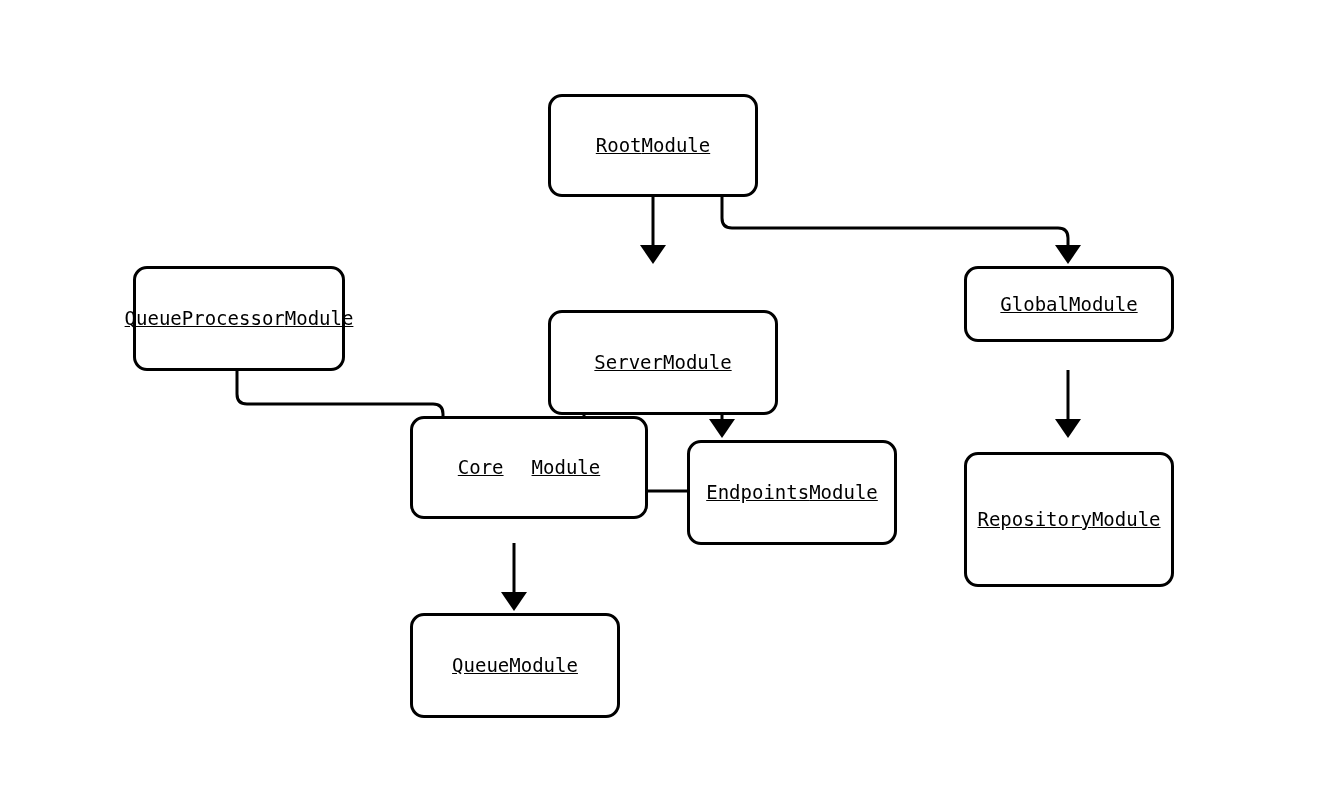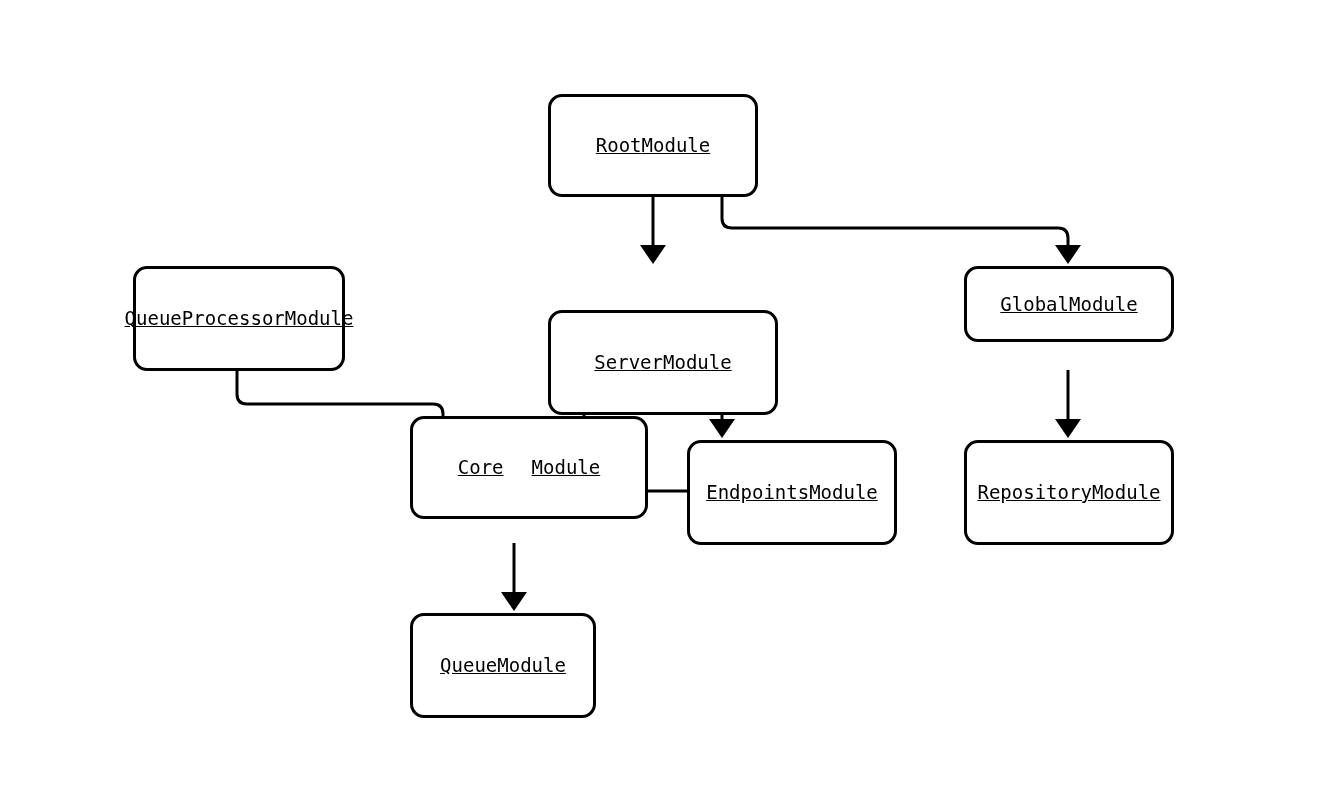--- a/index.html
+++ b/index.html
@@ -118,23 +118,23 @@
   <div class="node-box" style="left:410px; top:416px; width:238px; height:103px;gap:28px;">
     <span class="node-line">Core</span>
     <span class="node-line">Module</span>
   </div>
 
   <div class="node-box" style="left:687px; top:440px; width:210px; height:105px;">
     <span class="node-line">Endpoints</span>
     <span class="node-line">Module</span>
   </div>
 
-  <div class="node-box" style="left:964px; top:440px; width:210px; height:105px;">
+  <div class="node-box" style="left:964px; top:452px; width:210px; height:135px;">
     <span class="node-line">Repository</span>
     <span class="node-line">Module</span>
   </div>
 
-  <div class="node-box" style="left:410px; top:613px; width:186px; height:105px;">
+  <div class="node-box" style="left:410px; top:613px; width:210px; height:105px;">
     <span class="node-line">Queue</span>
     <span class="node-line">Module</span>
   </div>
 
 </div>
 
 </body></html>

